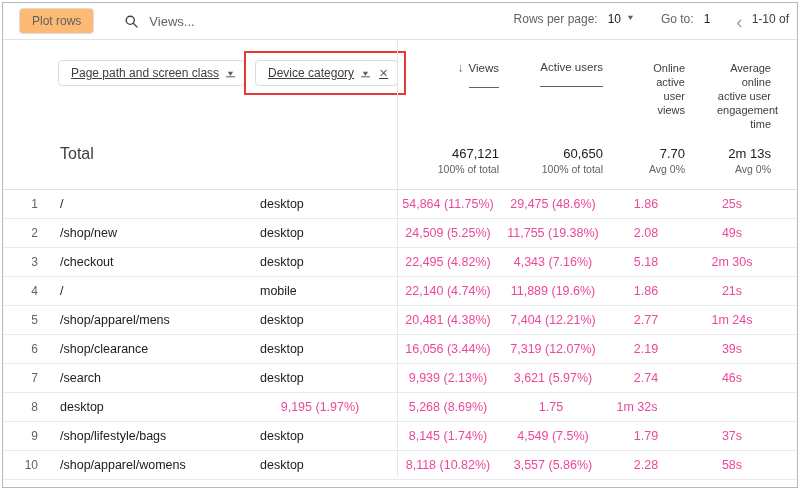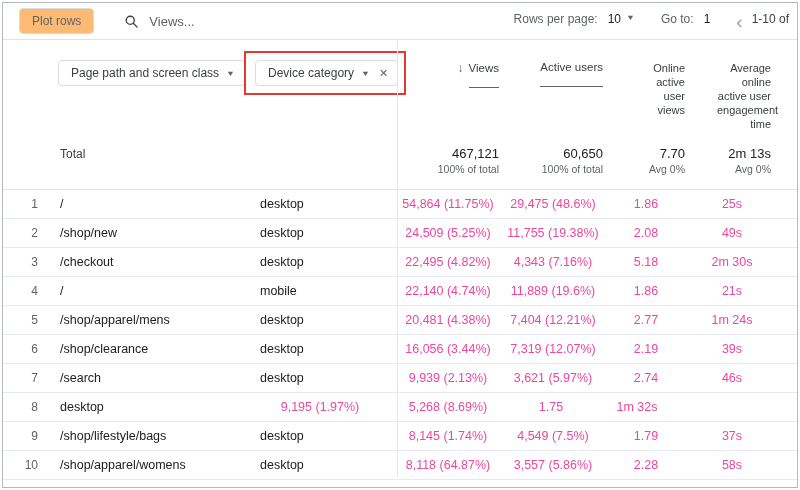--- a/index.html
+++ b/index.html
@@ -19,34 +19,34 @@
 
   
   .grid { display:grid; grid-template-columns:44px 200px 150px 106px 104px 86px 104px; }
   .m { text-align:right; }
   .c4 { padding-right:4px; } .c5 { padding-right:4px; } .c6 { padding-right:8px; } .c7 { padding-right:26px; }
 
   
   .hdr { position:relative; border-bottom:1px solid #dfe1e5; }
   .hdr-top { height:104px; align-items:start; }
   .dims { grid-column:1 / 4; padding:20px 0 0 55px; display:flex; align-items:center; gap:10px; }
-  .pill { display:inline-flex; align-items:center; border:1px solid #dadce0; border-radius:4px; background:#fff; padding:5px 9px 5px 12px; font-size:12px; color:#3c4043; cursor:pointer; white-space:nowrap; }
+  .pill { display:inline-flex; align-items:center; border:1px solid #dadce0; border-radius:4px; background:#fff; padding:5px 9px 5px 12px; font-size:12px; color:#3c4043; cursor:pointer; white-space:nowrap;text-decoration:underline; }
   .pill .caret { margin-left:7px; }
   .xclose { font-size:11px; color:#5f6368; margin-left:9px; cursor:pointer; }
   .pill-wrap { position:relative; display:inline-block; }
   .redbox { position:absolute; top:-9px; bottom:-9px; left:-11px; right:-8px; border:2px solid #e53935; pointer-events:none; }
   .colh { font-size:11.5px; color:#3c4043; padding-top:21px; text-align:right; cursor:pointer; }
   .hul { border-bottom:1px solid #5f6368; padding-bottom:13px; }
   .sorticon { color:#5f6368; margin-right:5px; font-size:12px; }
   .wrapw { display:inline-block; line-height:14px; font-size:11px; }
   .w1 { width:46px; } .w2 { width:54px; }
 
   
   .totals { height:45px; align-items:start; padding-top:2px; }
-  .t-label { grid-column:2; font-size:12px; font-weight:500; color:#3c4043; padding-left:13px; line-height:16px; }
+  .t-label { grid-column:2; font-size:16px; font-weight:500; color:#3c4043; padding-left:13px; line-height:16px; }
   .t-main { font-size:13px; font-weight:400; color:#202124; line-height:16px; }
   .t-sub { font-size:10.5px; color:#5f6368; line-height:15px; }
 
   
   .trow { height:29px; align-items:center; border-bottom:1px solid #e9eaed; font-size:12.5px; }
   .c-num { text-align:right; padding-right:9px; color:#5f6368; font-size:12px; }
   .c-path { padding-left:13px; color:#202124; }
   .c-device { padding-left:13px; color:#202124; font-weight:500; }
   .trow .m { color:#ec4899;text-align:center; }
 
@@ -211,21 +211,21 @@
         <div class="cell c-device">desktop</div>
         <div class="cell m c4">8,145 (1.74%)</div>
         <div class="cell m c5">4,549 (7.5%)</div>
         <div class="cell m c6">1.79</div>
         <div class="cell m c7">37s</div>
       </div>
       <div class="grid trow">
         <div class="cell c-num">10</div>
         <div class="cell c-path">/shop/apparel/womens</div>
         <div class="cell c-device">desktop</div>
-        <div class="cell m c4">8,118 (64.87%)</div>
+        <div class="cell m c4">8,118 (10.82%)</div>
         <div class="cell m c5">3,557 (5.86%)</div>
         <div class="cell m c6">2.28</div>
         <div class="cell m c7">58s</div>
       </div>
     </div>
 
   <div class="vline"></div>
 </div>
 
 </body></html>

